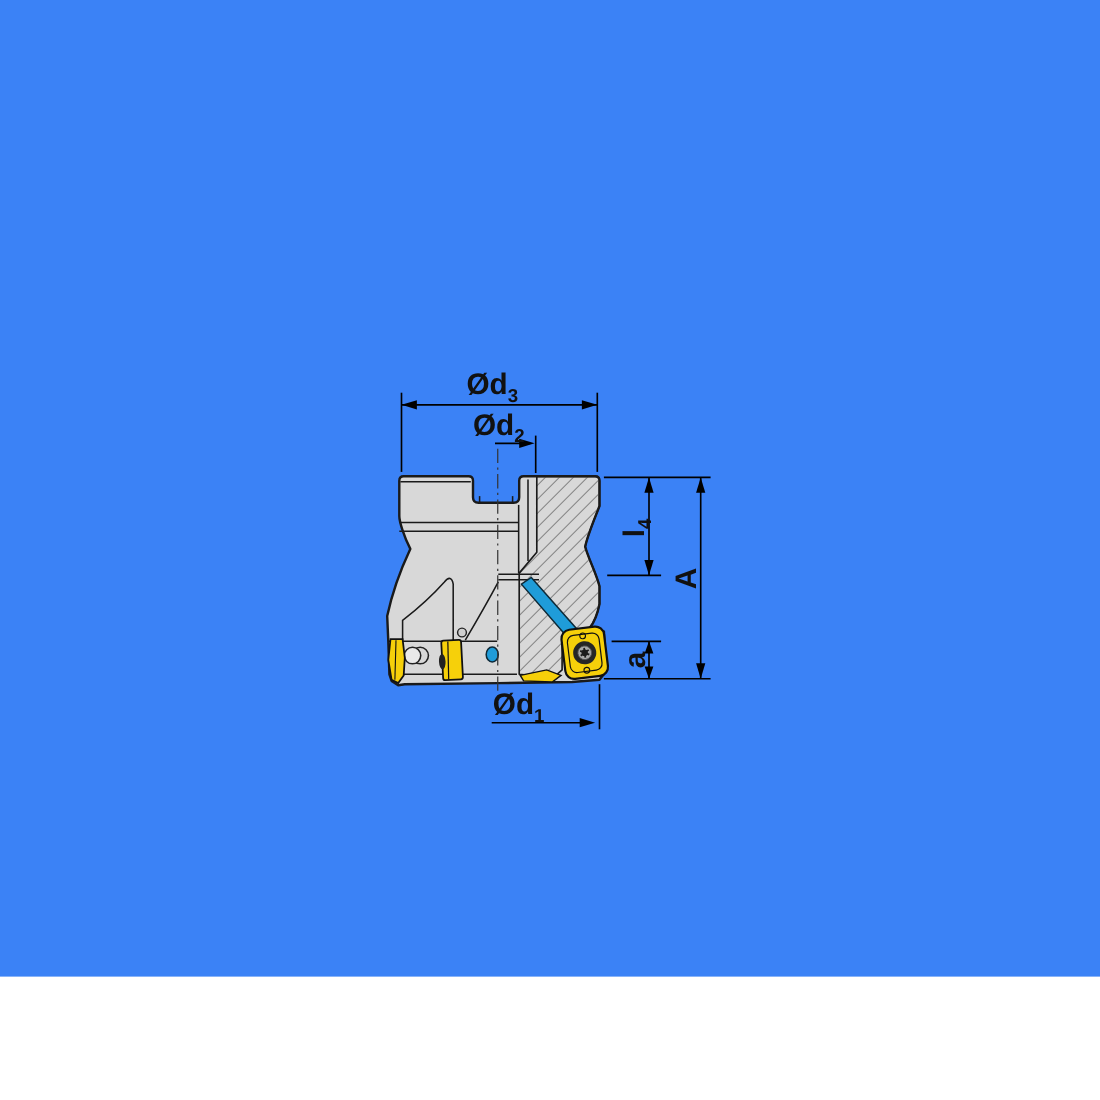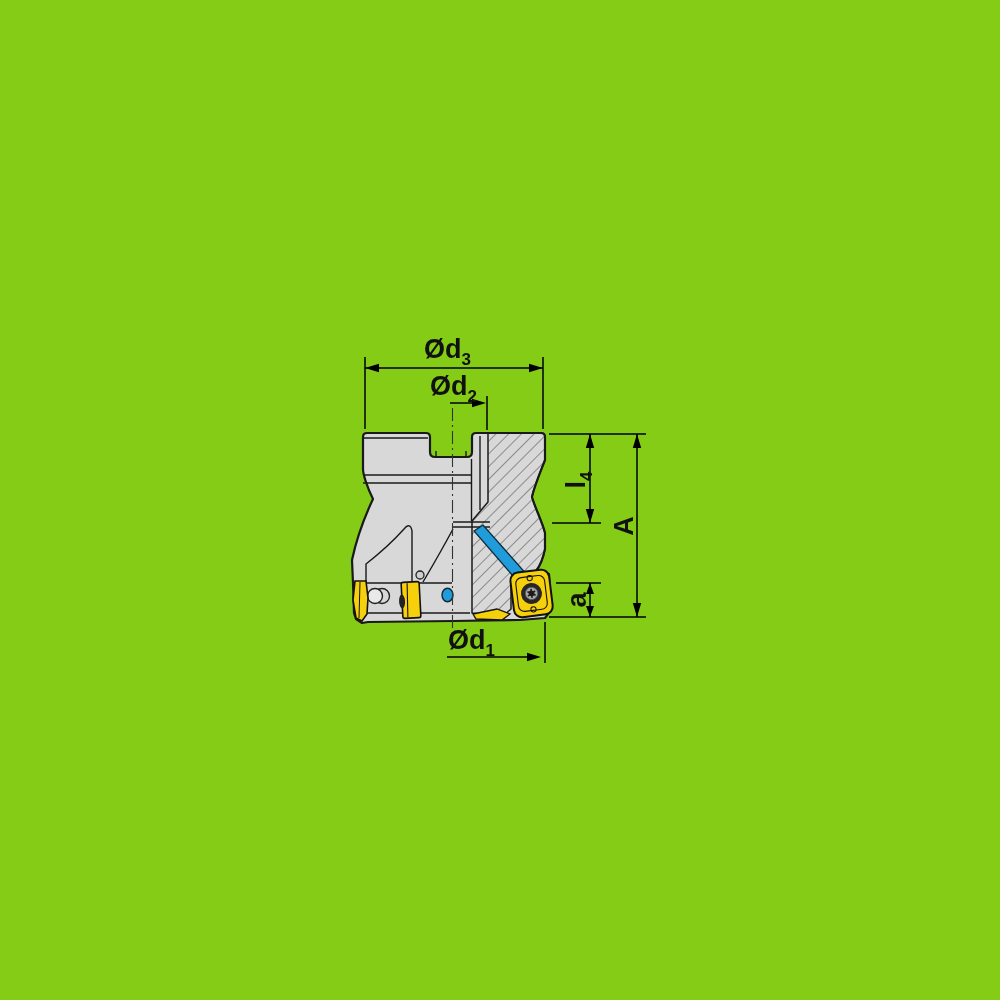--- a/index.html
+++ b/index.html
@@ -1,16 +1,16 @@
 <!DOCTYPE html>
 <html><head>
 <meta charset="utf-8">
 <style>
   html,body{margin:0;padding:0;background:#ffffff;}
-  .stage{position:relative;width:1000px;height:1000px;background:#84cc16;overflow:hidden;}
+  .stage{position:relative;width:1000px;height:888px;background:#3b82f6;overflow:hidden;}
   svg{position:absolute;left:0;top:0;}
   text{font-family:"Liberation Sans","DejaVu Sans",sans-serif;font-weight:bold;fill:#111;}
   .dimtxt{font-size:27px;}
   .sub{font-size:17px;}
 </style>
 </head>
 <body>
 
 <div class="stage">
 <svg width="1000" height="1000" viewBox="0 0 1000 1000">

